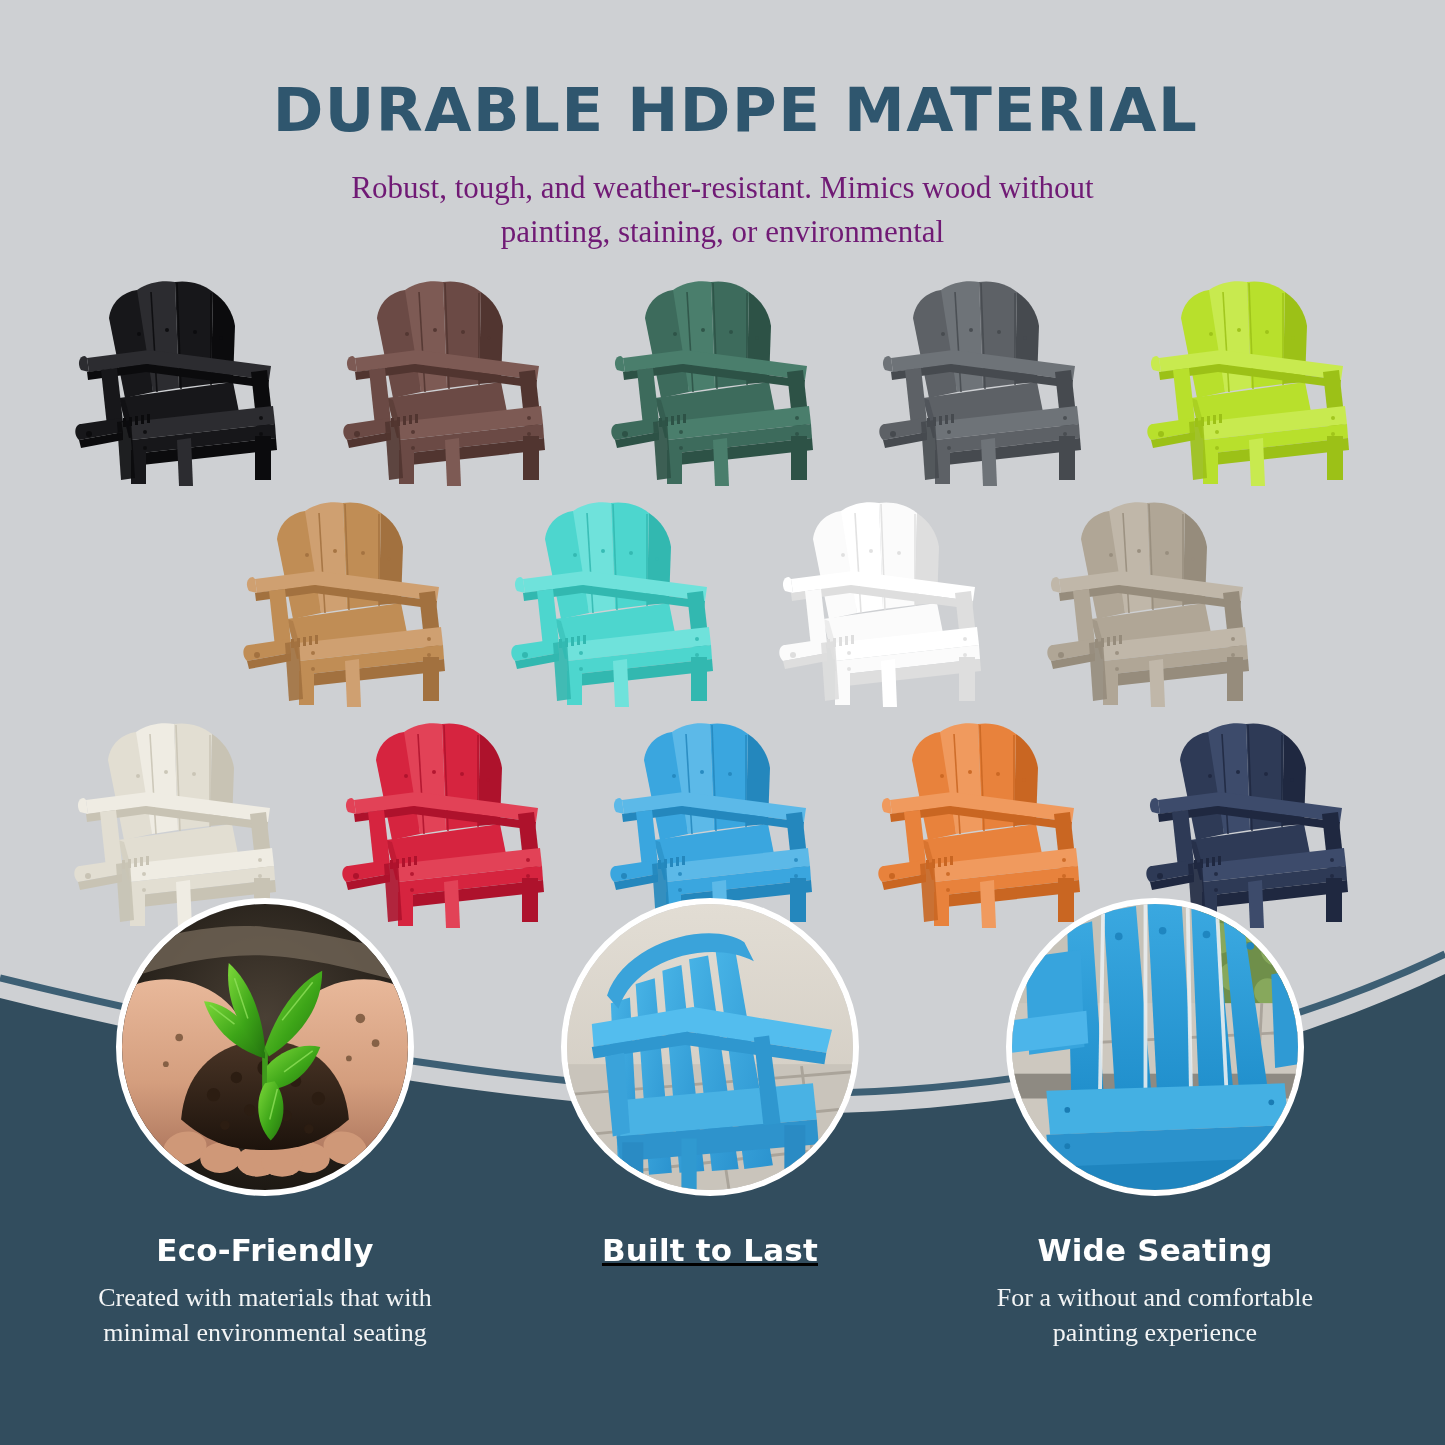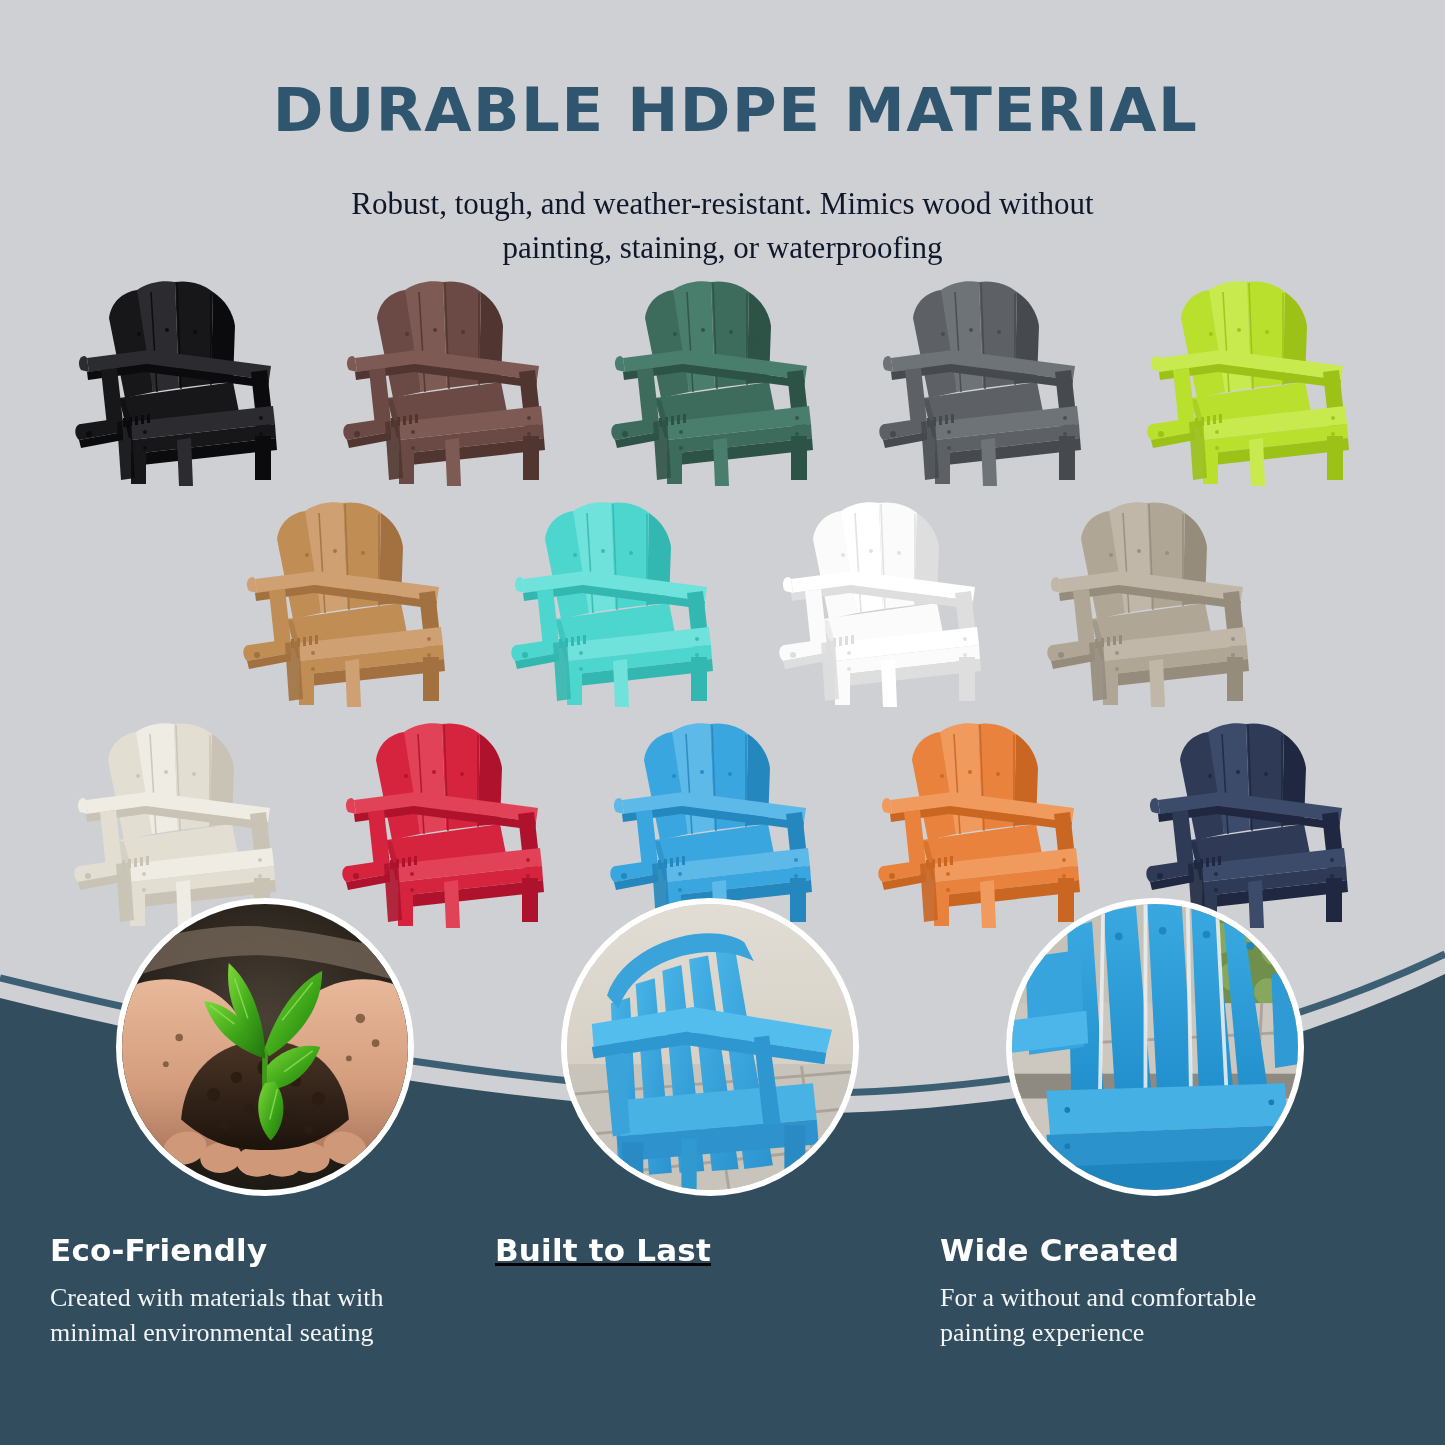--- a/index.html
+++ b/index.html
@@ -20,23 +20,23 @@
     font-size:61px;
     letter-spacing:1.5px;
     color:#2f566e;
     margin-top:78px;
     line-height:1.05;
     padding-left:26px;
   }
   .subtitle {
     font-family:"Liberation Serif", serif;
     font-size:31px;
-    color:#0f172a;
+    color:#701a75;
     line-height:1.42;
-    margin-top:40px;
+    margin-top:24px;
   }
   .subtitle span { display:block; }
 
   
   .rows { position:absolute; top:272px; left:0; width:1445px; }
   .row { display:flex; justify-content:center; }
   .row-1 { gap:18px; margin-left:6px; }
   .row-2 { gap:18px; margin-top:6px; margin-left:74px; }
   .row-3 { gap:18px; margin-top:6px; margin-left:4px; }
   .cell { width:250px; height:215px; position:relative; }
@@ -44,21 +44,21 @@
   
   .chair { position:absolute; inset:0; }
   .chair svg { width:100%; height:100%; display:block; }
 
   
   .footer-wrap { position:absolute; left:0; top:940px; width:1445px; height:505px; }
   .footer-wrap svg.wave { position:absolute; left:0; top:0; width:1445px; height:505px; }
 
   
   .features { position:absolute; left:0; top:898px; width:1445px; height:547px; }
-  .feature { position:absolute; width:430px; text-align:left; }
+  .feature { position:absolute; width:430px; text-align:center; }
   .f1 { left:50px; }
   .f2 { left:495px;text-decoration:underline; }
   .f3 { left:940px; }
   .circle {
     width:298px; height:298px; border-radius:50%;
     border:6px solid #ffffff; margin:0 auto;
     overflow:hidden; position:relative;
     background:#cfd1d4;
   }
   .circle .photo { position:absolute; inset:0; }
@@ -82,21 +82,21 @@
 </style>
 </head>
 <body style="background: rgb(206, 208, 211);">
 
 <div id="stage">
 
   <div class="header">
     <div class="title" style="color: rgb(47, 86, 110);">DURABLE HDPE MATERIAL</div>
     <div class="subtitle">
       <span>Robust, tough, and weather-resistant. Mimics wood without</span>
-      <span>painting, staining, or waterproofing</span>
+      <span>painting, staining, or environmental</span>
     </div>
   </div>
 
   <div class="rows">
     <div class="row row-1">
         <div class="cell">
           <div class="chair">
 <svg viewBox="0 0 250 215" preserveAspectRatio="xMidYMid meet">
   <g>
 
@@ -1250,21 +1250,21 @@
             <path d="M38,276 L292,266 L294,300 L40,300 Z" fill="#1f85bf"></path>
             <g fill="#1a7cb4">
               <circle cx="58" cy="216" r="3"></circle>
                 <circle cx="58" cy="254" r="3"></circle>
               <circle cx="272" cy="208" r="3"></circle>
                 <circle cx="272" cy="248" r="3"></circle>
             </g>
           </svg>
         </div>
       </div>
-      <div class="f-title">Wide Created</div>
+      <div class="f-title">Wide Seating</div>
       <div class="f-desc">
         <span>For a without and comfortable</span>
         <span>painting experience</span>
       </div>
     </div>
 
   </div>
 </div>
 
 </body></html>

